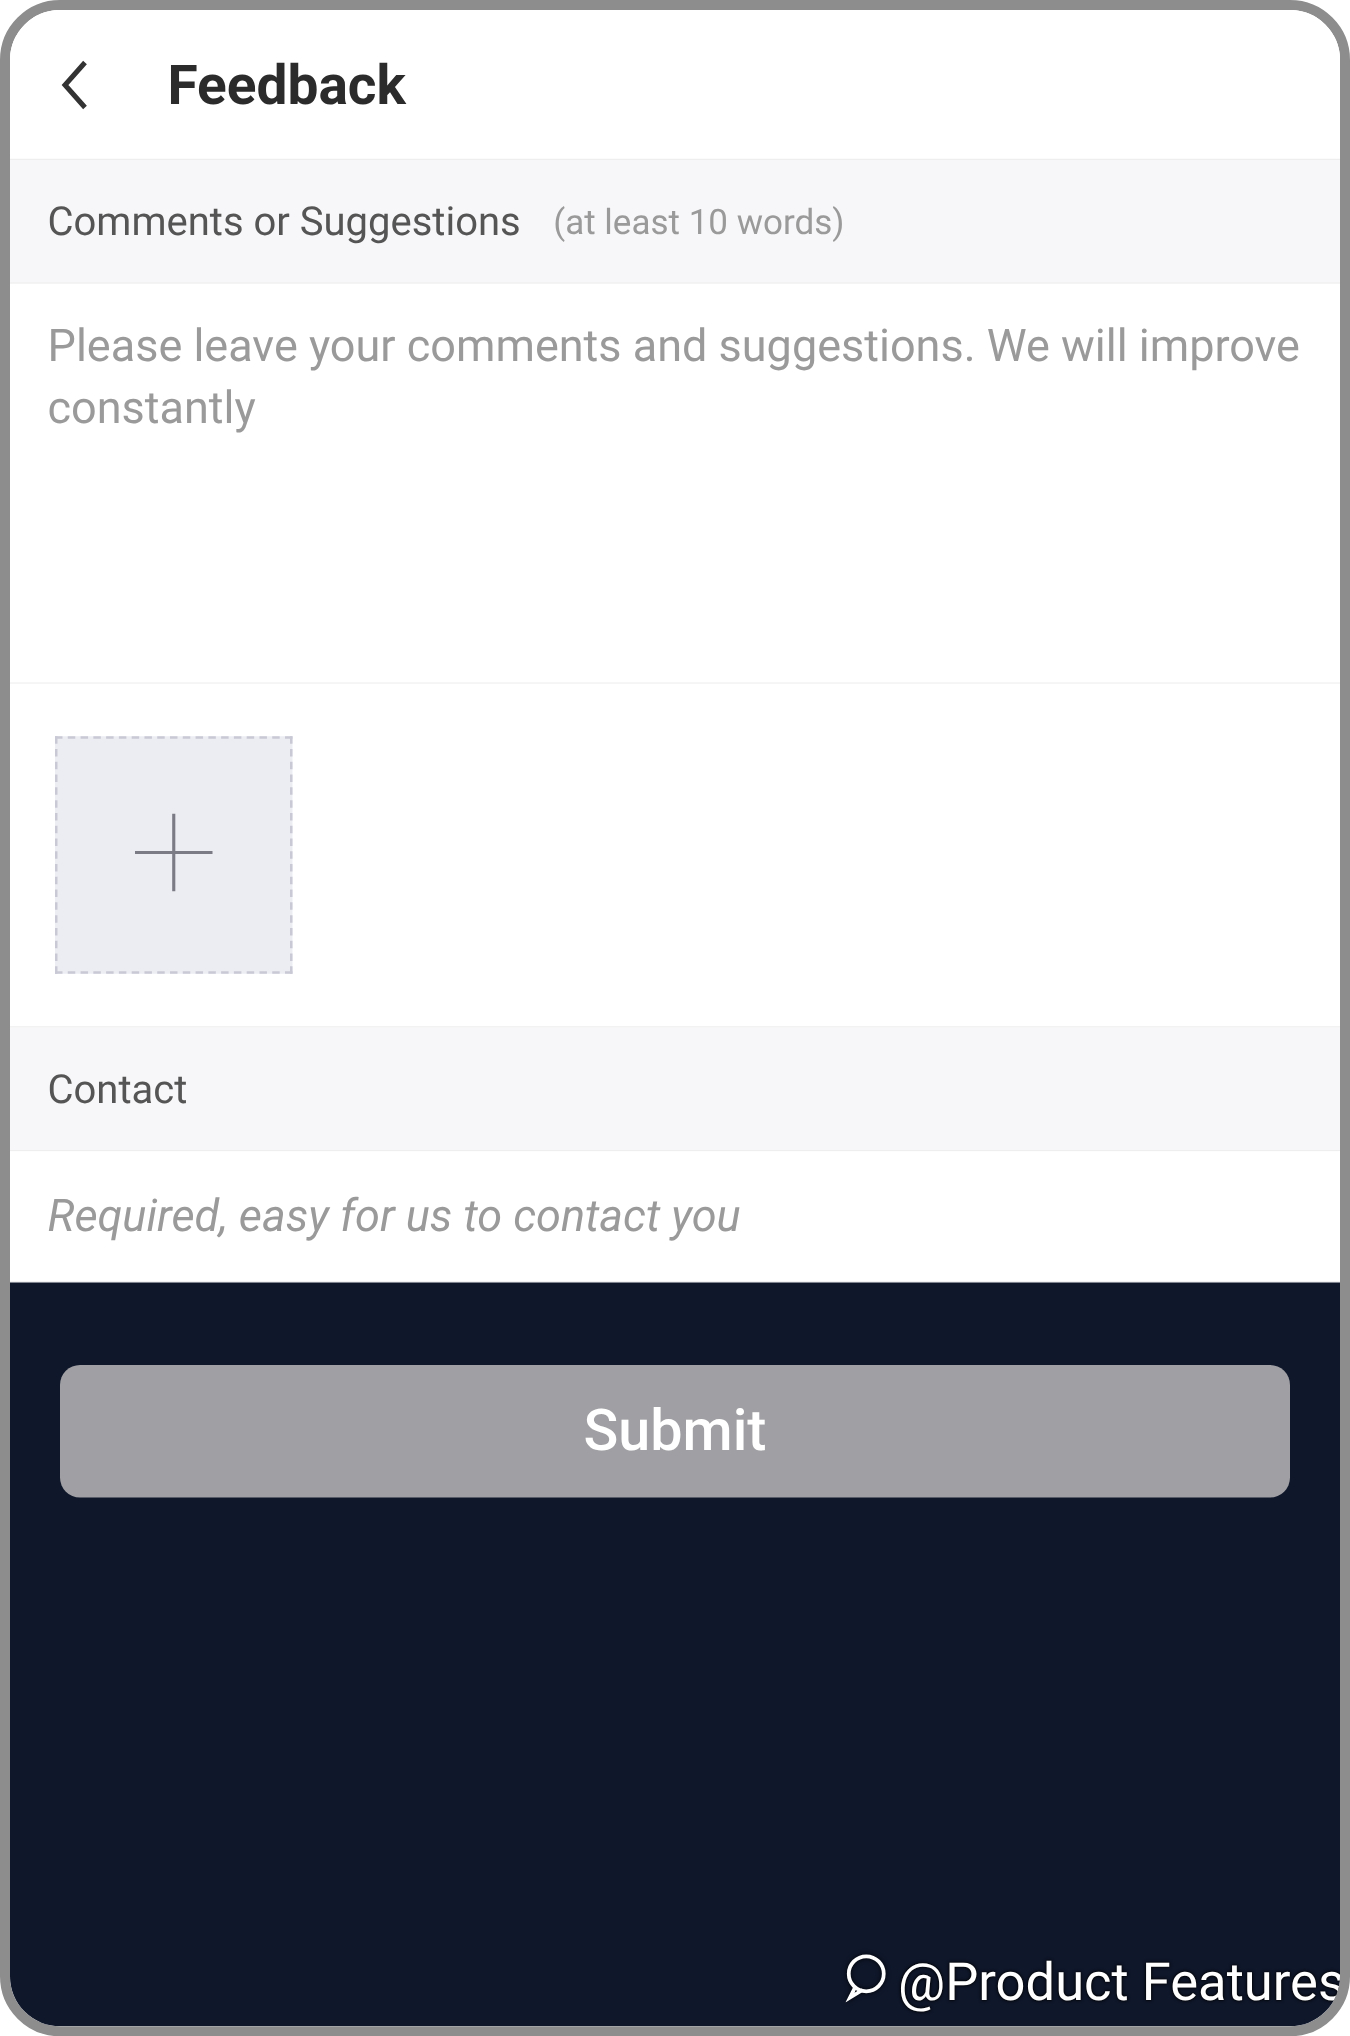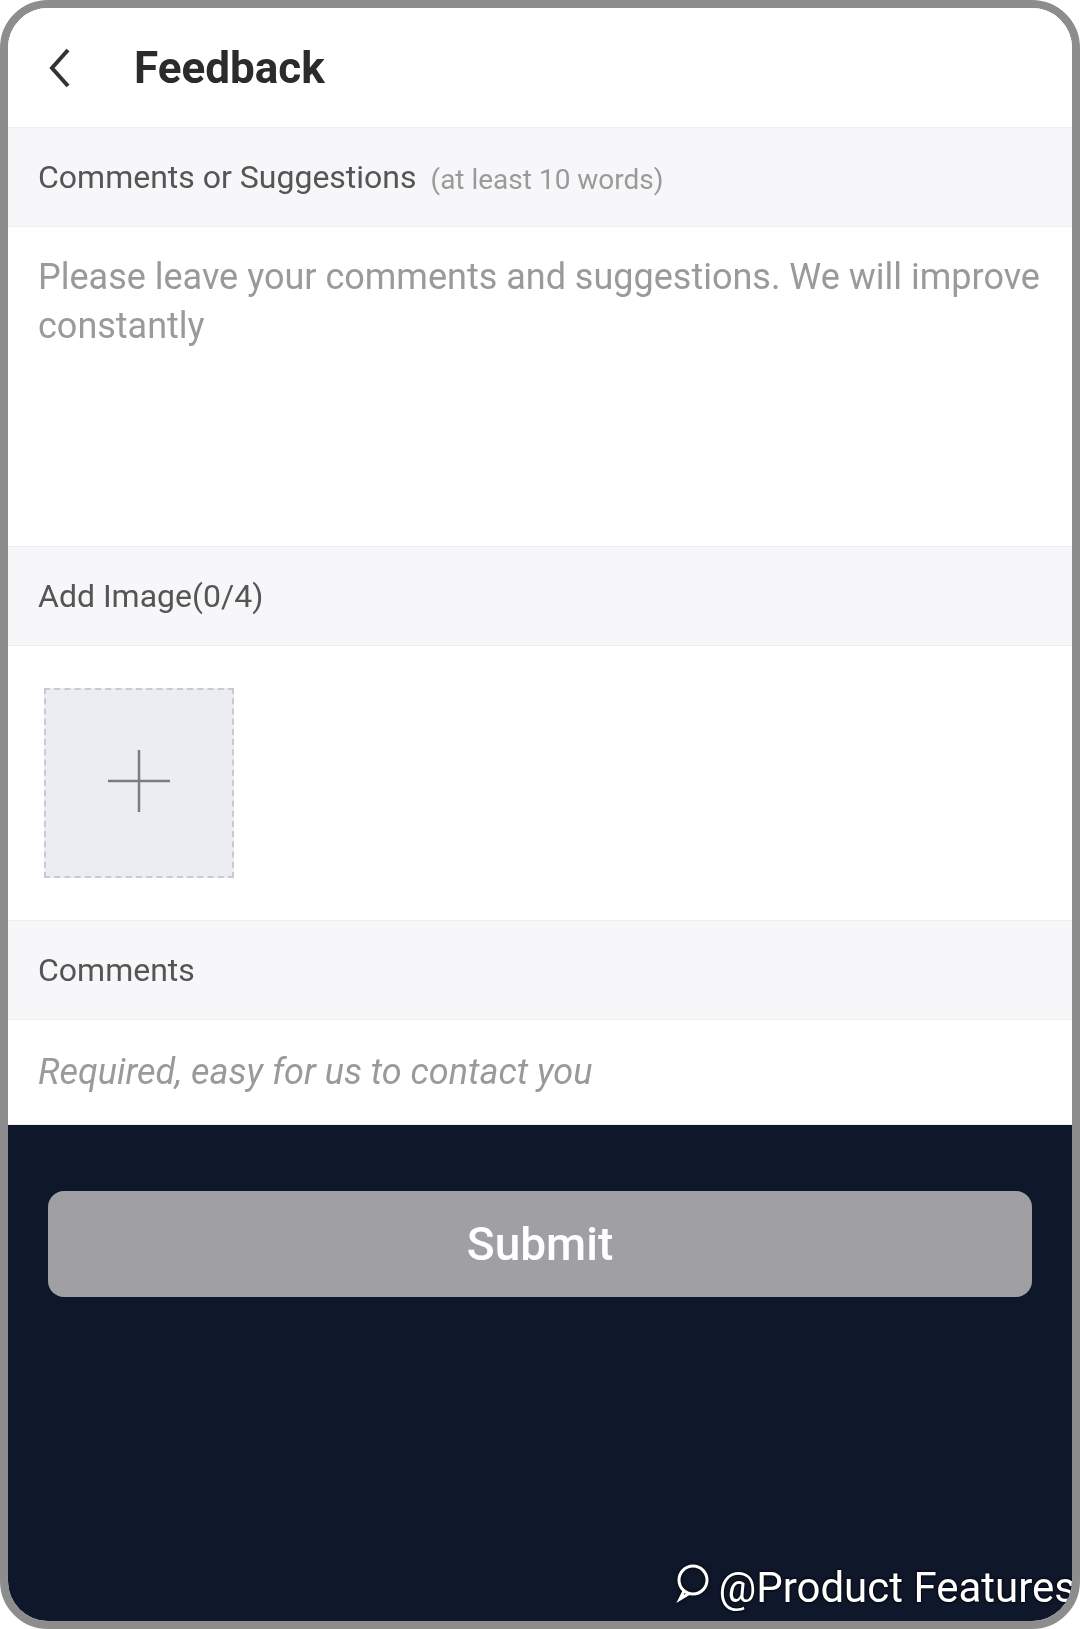--- a/index.html
+++ b/index.html
@@ -66,33 +66,33 @@
       font-weight: 700;
       color: #2b2b2b;
       margin-left: 50px;
     }
     
     
     .section-label {
       background: #f7f7f9;
       padding: 30px 30px 30px 30px;
       display: flex;
-      align-items: flex-end;
+      align-items: center;
       border-bottom: 1px solid #eeeeee;
     }
     
     .section-label .primary-label {
       font-size: 32px;
       color: #555;
     }
     
     .section-label .hint-label {
       font-size: 28px;
       color: #9a9a9a;
-      margin-left: 14px;
+      margin-left: 26px;
     }
     
     
     .comments-panel {
       background: #ffffff;
       padding: 26px 30px 26px 30px;
       height: 320px;
       border-bottom: 1px solid #eeeeee;
     }
     
@@ -216,37 +216,34 @@
 
     <div class="section-label">
       <span class="primary-label">Comments or Suggestions</span>
       <span class="hint-label">(at least 10 words)</span>
     </div>
 
     <div class="comments-panel">
       <textarea class="comments-textarea" placeholder="Please leave your comments and suggestions. We will improve constantly" style=""></textarea>
     </div>
 
-    <div class="section-label">
-      <span class="primary-label">Add Image(0/4)</span>
-    </div>
 
     <div class="images-panel">
       <div class="add-image-box">
         <span>
           <svg viewBox="0 0 70 70">
               <line x1="35" y1="4" x2="35" y2="66"></line>
               <line x1="4" y1="35" x2="66" y2="35"></line>
             </svg>
         </span>
       </div>
     </div>
 
     <div class="section-label">
-      <span class="primary-label">Comments</span>
+      <span class="primary-label">Contact</span>
     </div>
 
     <div class="contact-panel">
       <input type="text" class="contact-input" placeholder="Required, easy for us to contact you" style="">
     </div>
 
     <div class="submit-section">
       <button class="submit-button">Submit</button>
       
       <div class="watermark">

